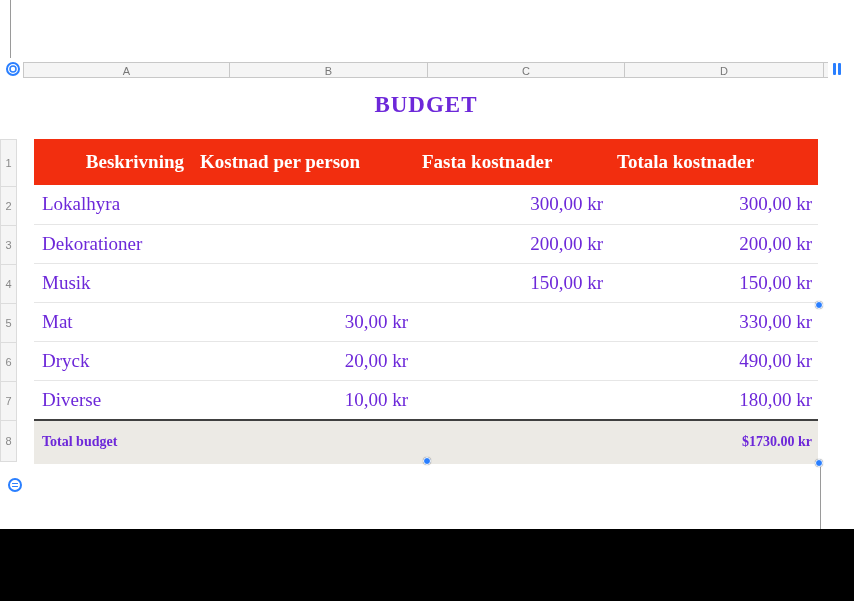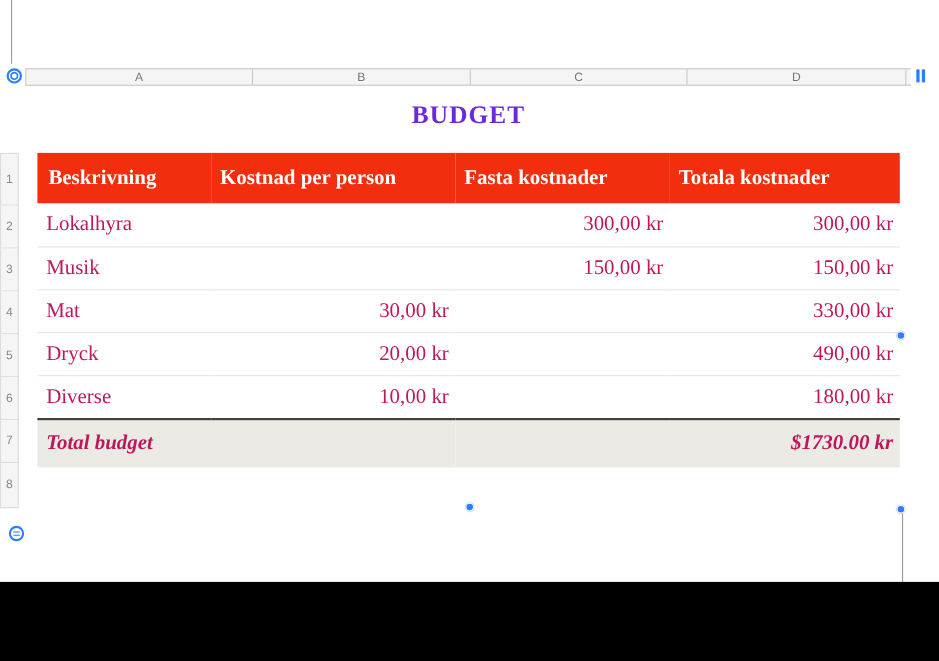--- a/index.html
+++ b/index.html
@@ -90,44 +90,43 @@
   }
   .tbl th {
     background: #f22e0f;
     color: #fff;
     font-weight: bold;
     font-size: 19px;
     padding: 12px 8px;
     text-align: left;
     border: none;
   }
-  .tbl th.c1 { width: 158px; padding-left: 10px;}
+  .tbl th.c1 { width: 158px; padding-left: 10px; text-align: right;}
   .tbl th.c2 { width: 222px; margin-top: 36px; }
   .tbl th.c3 { width: 195px; margin-left: 20px; }
   .tbl th.c4 { width: 209px; }
 
   .tbl td {
     font-size: 19px;
-    color: #be185d;
+    color: #6d28d9;
     padding: 8px 10px 8px 8px;
     border-bottom: 1px solid #e6e6e6;
     background: #fff;
     height: 39px;
   }
   .tbl td.desc { padding-left: 8px; }
   .tbl td.num { text-align: right; padding-right: 6px;}
   .tbl tr.last-data td { border-bottom: 2px solid #404040; }
 
   .tbl tr.footer td {
     background: #eceae5;
     font-weight: bold;
-    font-size: 19px;
+    font-size: 14px;
     border-bottom: none;
     height: 44px;
-    font-style: italic;
   }
   .tbl tr.footer td.total-val {
     text-align: right;
     padding-right: 6px;
   }
 
   
   .handle {
     position: absolute;
     width: 8px; height: 8px;
@@ -236,20 +235,26 @@
       <th class="c3">Fasta kostnader</th>
       <th class="c4">Totala kostnader</th>
     </tr>
     <tr>
       <td class="desc">Lokalhyra</td>
       <td class="num"></td>
       <td class="num">300,00 kr</td>
       <td class="num">300,00 kr</td>
     </tr>
     <tr>
+      <td class="desc">Dekorationer</td>
+      <td class="num"></td>
+      <td class="num">200,00 kr</td>
+      <td class="num">200,00 kr</td>
+    </tr>
+    <tr>
       <td class="desc">Musik</td>
       <td class="num"></td>
       <td class="num">150,00 kr</td>
       <td class="num">150,00 kr</td>
     </tr>
     <tr>
       <td class="desc">Mat</td>
       <td class="num">30,00 kr</td>
       <td class="num"></td>
       <td class="num">330,00 kr</td>

